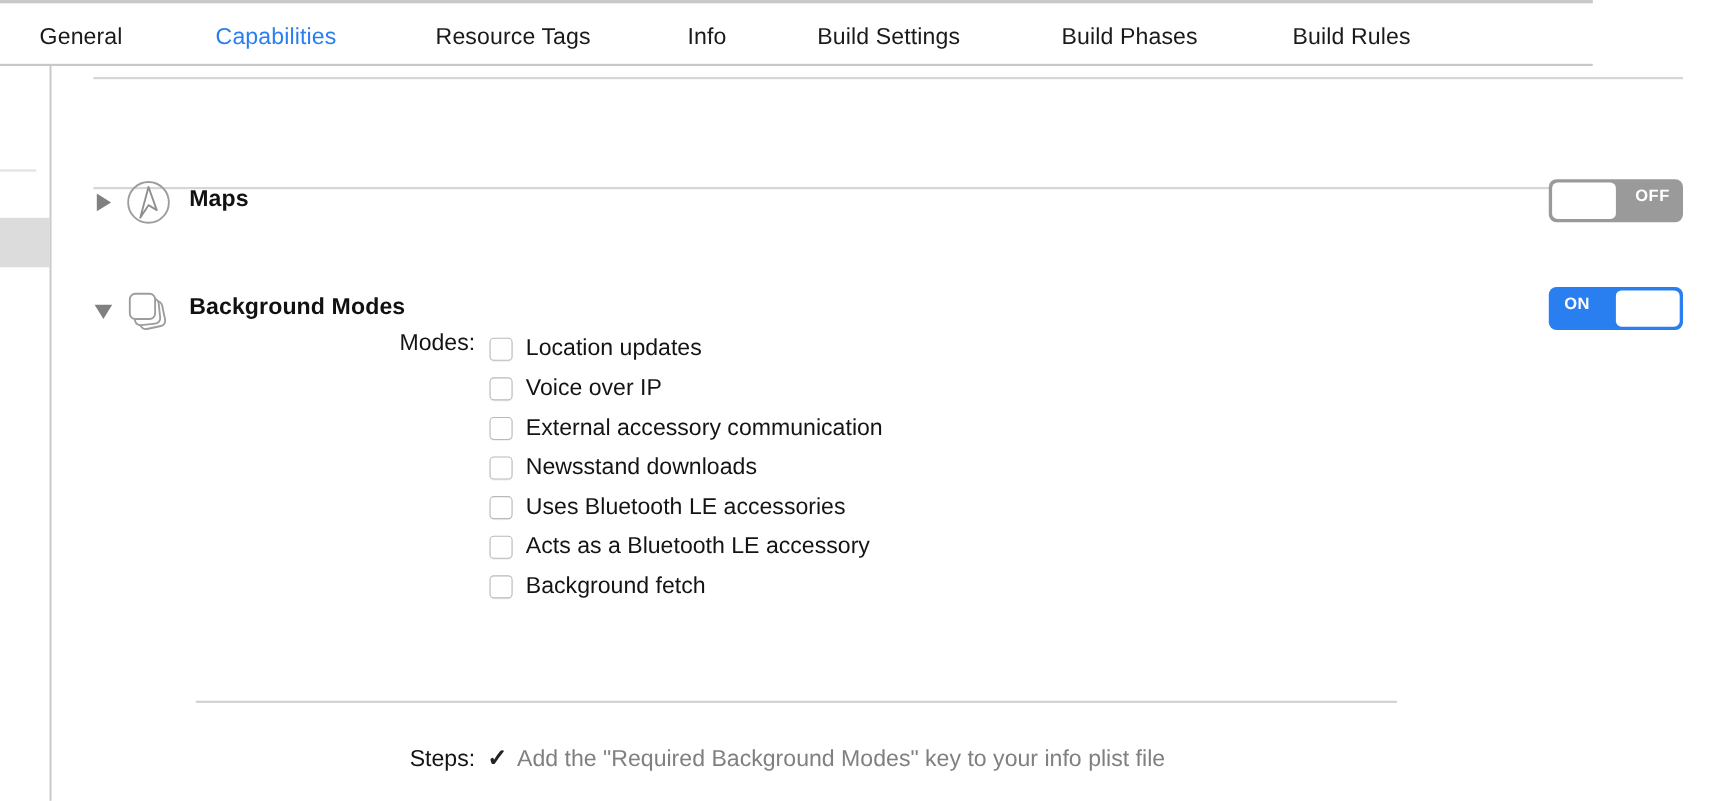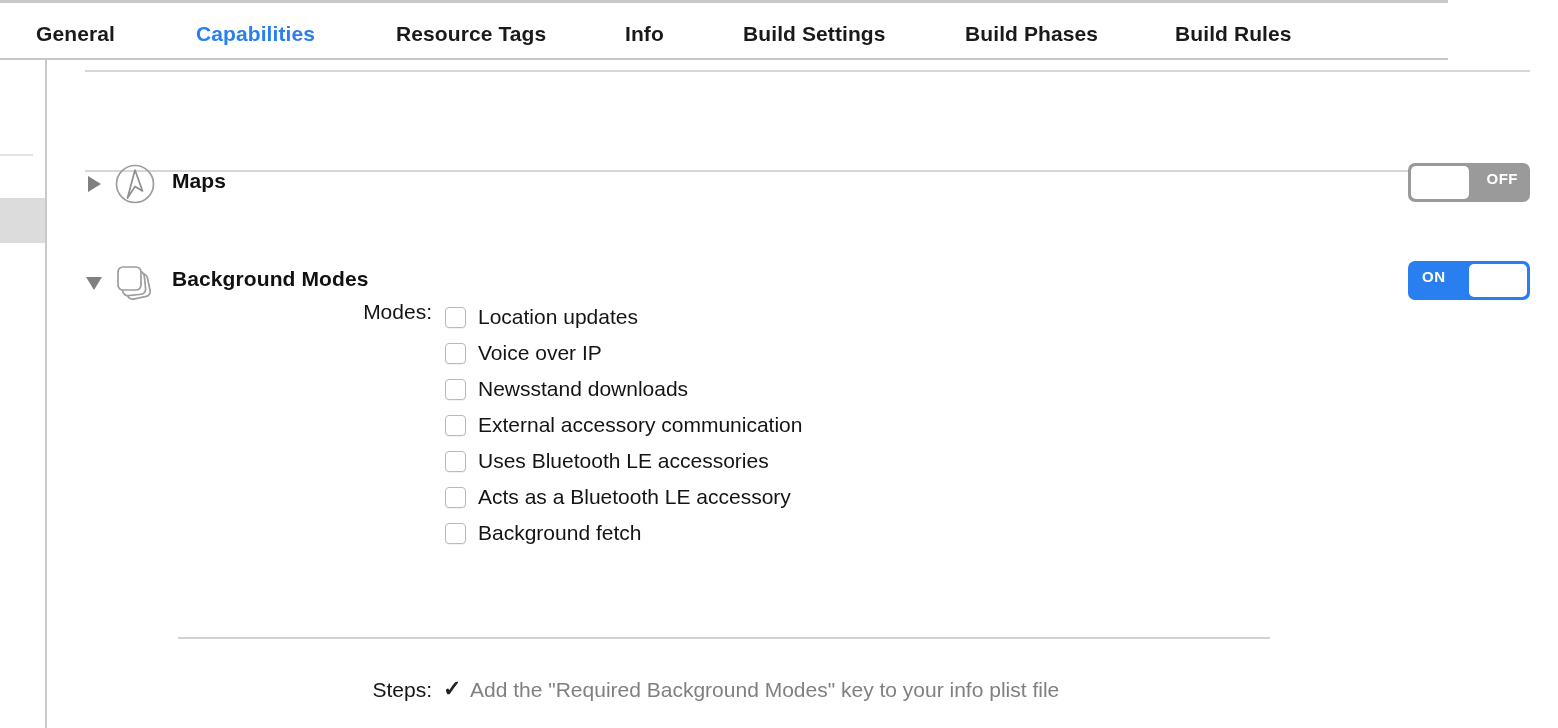--- a/index.html
+++ b/index.html
@@ -19,21 +19,20 @@
   
   #tabbar {
     position: absolute;
     left: 0; top: 0;
     width: 1448px;
     height: 60px;
     background: #ffffff;
     border-top: 3px solid #c8c8c8;
     border-bottom: 2px solid #c8c8c8;
     box-sizing: border-box;
-    font-weight: bold;
   }
   .tab {
     position: absolute;
     top: 19px;
     font-size: 21px;
     color: #1a1a1a;
     white-space: nowrap;
     letter-spacing: 0.1px;
   }
   .tab.active { color: #2a7ff0; }
@@ -312,25 +311,25 @@
       <div class="mode-item">
         <span class="cbx"></span>
         <span class="mode-text">Location updates</span>
       </div>
       <div class="mode-item">
         <span class="cbx"></span>
         <span class="mode-text">Voice over IP</span>
       </div>
       <div class="mode-item">
         <span class="cbx"></span>
+        <span class="mode-text">External accessory communication</span>
+      </div>
+      <div class="mode-item">
+        <span class="cbx"></span>
         <span class="mode-text">Newsstand downloads</span>
-      </div>
-      <div class="mode-item">
-        <span class="cbx"></span>
-        <span class="mode-text">External accessory communication</span>
       </div>
       <div class="mode-item">
         <span class="cbx"></span>
         <span class="mode-text">Uses Bluetooth LE accessories</span>
       </div>
       <div class="mode-item">
         <span class="cbx"></span>
         <span class="mode-text">Acts as a Bluetooth LE accessory</span>
       </div>
       <div class="mode-item">

